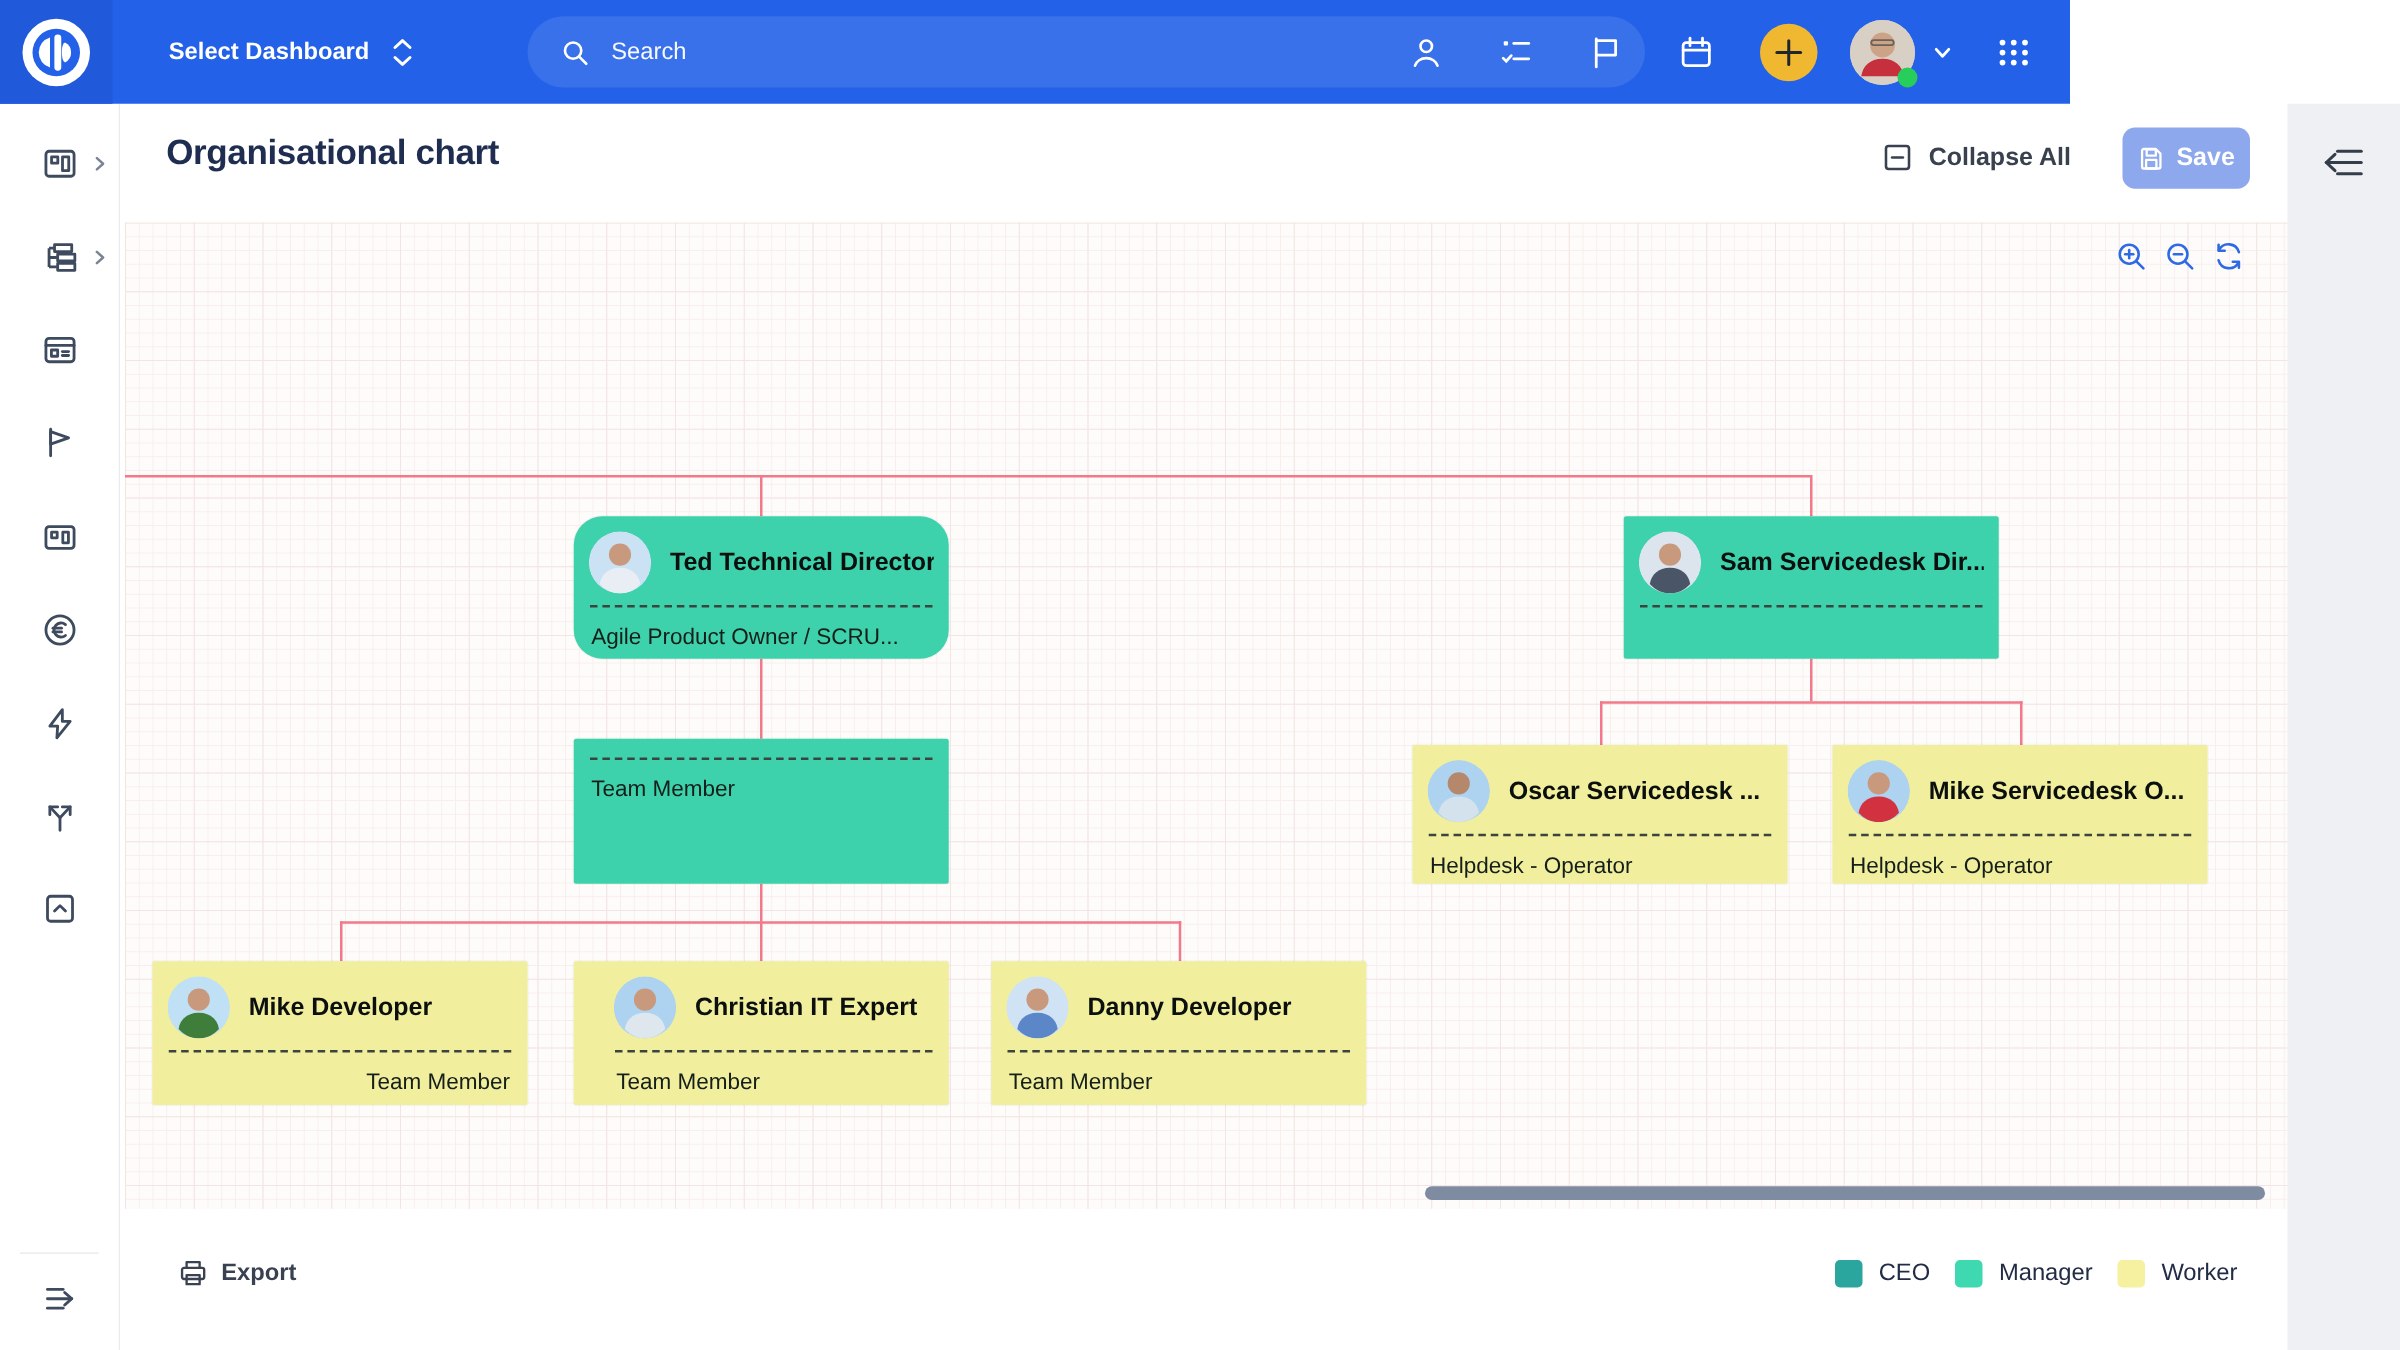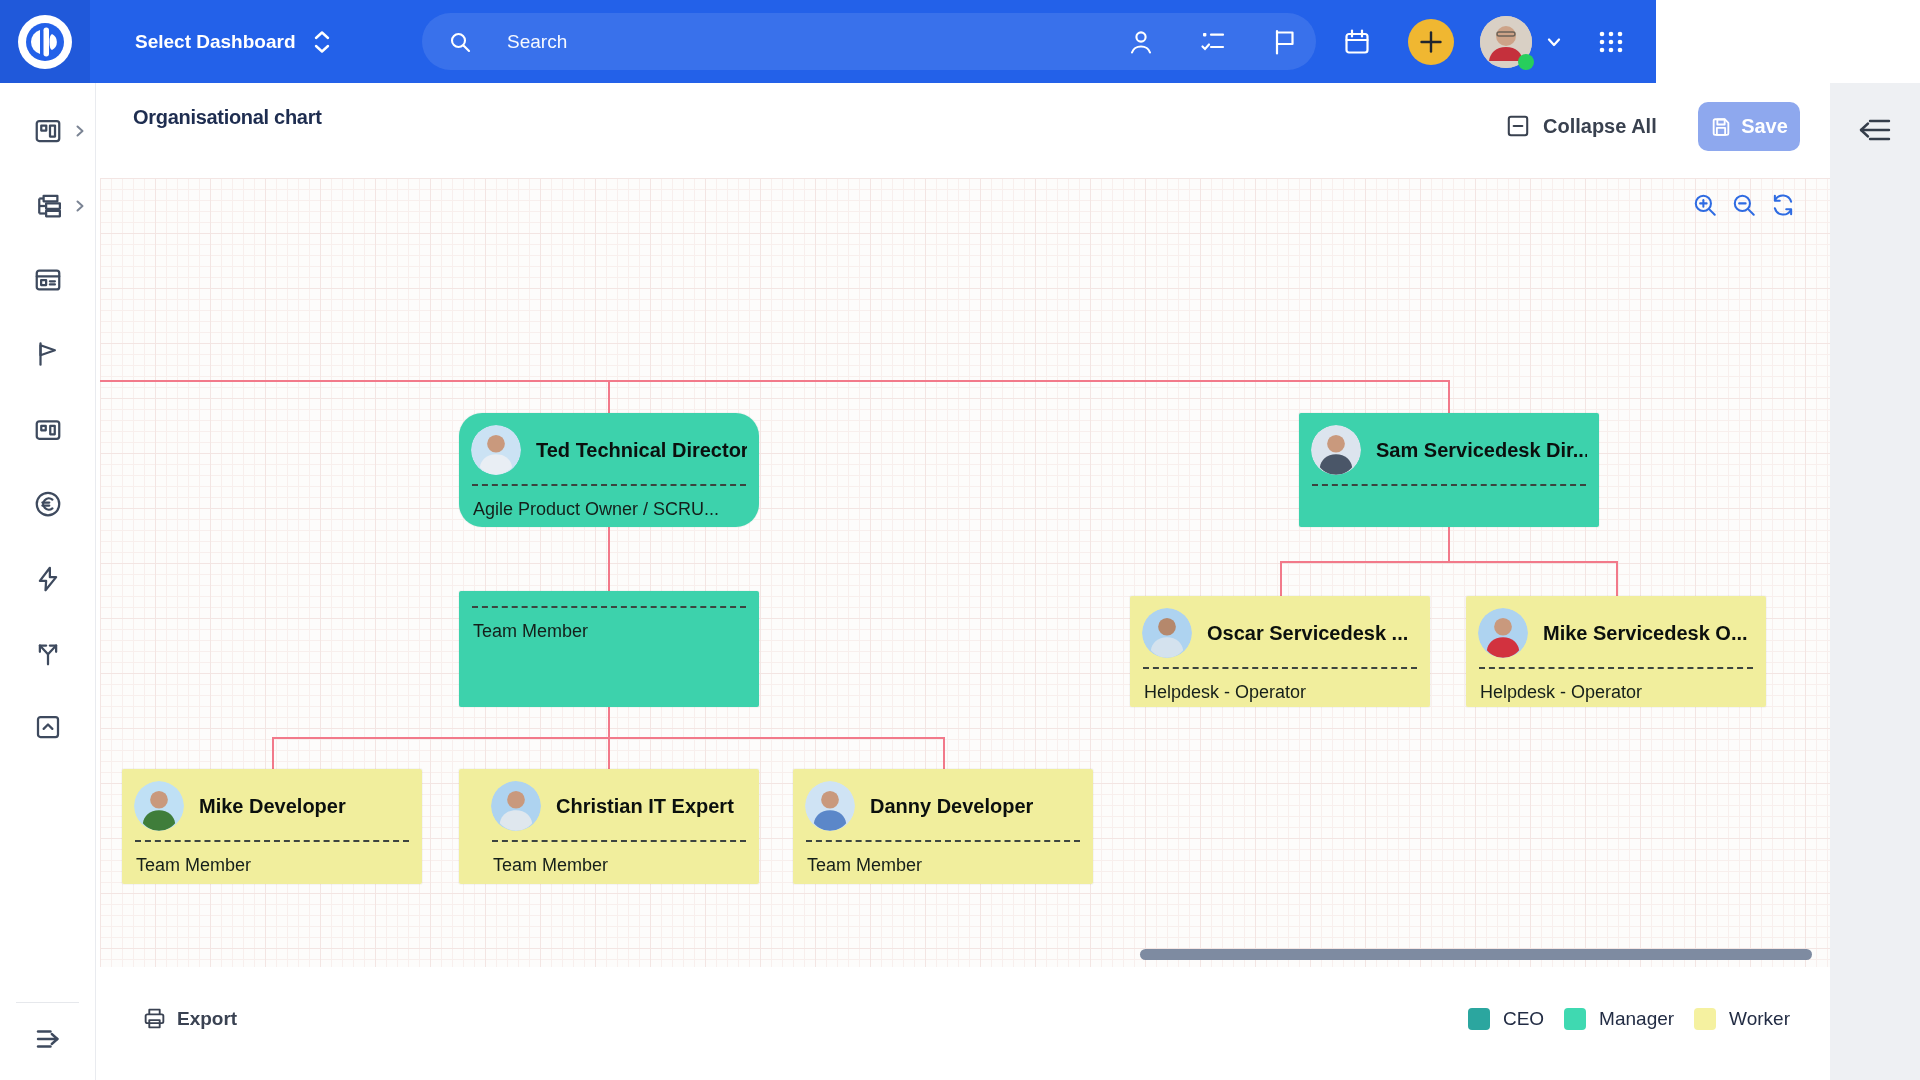--- a/index.html
+++ b/index.html
@@ -6,42 +6,42 @@
   body{
     width:1920px;height:1080px;position:relative;overflow:hidden;
     background:#ffffff;font-family:"Liberation Sans",sans-serif;
     -webkit-font-smoothing:antialiased;
   }
   svg{display:block}
   
   .topbar{position:absolute;left:0;top:0;width:1656px;height:83px;background:#2361e9;z-index:50;}
   .logo-block{position:absolute;left:0;top:0;width:90px;height:83px;background:#2059da;display:flex;align-items:center;justify-content:center;}
   .dash-select{position:absolute;left:135px;top:0;height:83px;display:flex;align-items:center;gap:16px;color:#fff;font-size:19px;font-weight:600;cursor:pointer;}
-  .search-pill{position:absolute;left:422px;top:13px;width:894px;height:57px;border-radius:29px;background:rgba(255,255,255,0.10);display:flex;align-items:center;gap:33px;padding-left:26px;box-sizing:border-box;}
+  .search-pill{position:absolute;left:422px;top:13px;width:894px;height:57px;border-radius:29px;background:rgba(255,255,255,0.10);display:flex;align-items:center;gap:15px;padding-left:26px;box-sizing:border-box;}
   .search-pill input{background:transparent;border:none;outline:none;color:#fff;font-size:19px;font-family:"Liberation Sans",sans-serif;width:700px;}
   .search-pill input::placeholder{color:rgba(255,255,255,0.96);}
   .topbar-right{position:absolute;right:30px;top:0;height:83px;display:flex;align-items:center;}
   .tb-icon{width:30px;height:30px;margin-left:42px;cursor:pointer;}
   .plus-btn{width:46px;height:46px;border-radius:50%;background:#f0b731;display:flex;align-items:center;justify-content:center;margin-left:36px;cursor:pointer;}
   .profile-wrap{position:relative;width:52px;height:52px;margin-left:26px;cursor:pointer;}
   .profile-avatar{width:52px;height:52px;border-radius:50%;overflow:hidden;background:#d8cfc6;}
   .status-dot{position:absolute;right:-2px;bottom:-2px;width:16px;height:16px;border-radius:50%;}
   .tb-chevron{margin-left:12px;cursor:pointer;}
   .apps-grid{margin-left:32px;}
   
   .sidebar{position:absolute;left:0;top:83px;width:95px;height:997px;background:#fff;border-right:1px solid #e9ebef;z-index:40;}
   .side-item{position:absolute;left:0;width:95px;height:40px;display:flex;align-items:center;justify-content:center;cursor:pointer;color:#3e4a5e;}
   .side-chevron{position:absolute;left:74px;top:50%;transform:translateY(-50%);}
   .side-divider{position:absolute;left:16px;right:16px;top:919px;border-top:1px solid #e6e8ec;}
   .side-bottom{position:absolute;left:0;top:936px;width:95px;height:40px;display:flex;align-items:center;justify-content:center;cursor:pointer;}
   
   .right-panel{position:absolute;right:0;top:83px;width:90px;height:997px;background:#eef0f3;z-index:40;}
   .panel-collapse{position:absolute;left:50%;transform:translateX(-50%);top:30px;cursor:pointer;}
   
-  .page-title{position:absolute;left:133px;top:106px;font-size:20px;font-weight:700;color:#1e2d50;letter-spacing:-0.3px;}
+  .page-title{position:absolute;left:133px;top:106px;font-size:28px;font-weight:700;color:#1e2d50;letter-spacing:-0.3px;}
   .collapse-all{position:absolute;left:1505px;top:113px;display:flex;align-items:center;gap:12px;color:#39414f;font-size:20px;font-weight:600;cursor:pointer;}
   .save-btn{position:absolute;left:1698px;top:102px;width:102px;height:49px;border-radius:10px;background:#8ea8ee;color:#fff;font-size:20px;font-weight:700;display:flex;align-items:center;justify-content:center;gap:9px;cursor:pointer;border:none;font-family:"Liberation Sans",sans-serif;}
   
   .canvas{position:absolute;left:100px;top:178px;width:1730px;height:789px;background:#fdfcfb;
     background-image:
       linear-gradient(to right,#f3e5e3 1px,transparent 1px),
       linear-gradient(to bottom,#f3e5e3 1px,transparent 1px),
       linear-gradient(to right,#f8efed 1px,transparent 1px),
       linear-gradient(to bottom,#f8efed 1px,transparent 1px);
     background-size:55px 55px,55px 55px,11px 11px,11px 11px;}
@@ -356,21 +356,21 @@
             <circle cx="24" cy="18" r="8.5" fill="#c9997d"></circle>
             <path class="av-shirt" d="M24 28c-9 0-14.5 5.5-15.5 12.5 4 4.6 9.5 7.2 15.5 7.2s11.5-2.6 15.5-7.2C38.5 33.5 33 28 24 28z" fill="#D2323F"></path>
           </svg>
         </span>
       <span class="node-name">Mike Servicedesk O...</span>
       </div>
     <div class="node-divider"></div>
     <div class="node-role">Helpdesk - Operator</div>
   </div>
 
-  <div class="node" style="left: 22px; top: 591px; height: 115px; background: rgb(241, 238, 157);">
+  <div class="node" style="left: 22px; top: 591px; height: 115px; background: rgb(241, 238, 157); text-align: right;">
     <div class="node-top">
         <span class="avatar">
           <svg viewBox="0 0 48 48" width="50" height="50">
             <circle class="av-bg" cx="24" cy="24" r="24" fill="#BFE0F5"></circle>
             <circle cx="24" cy="18" r="8.5" fill="#c9997d"></circle>
             <path class="av-shirt" d="M24 28c-9 0-14.5 5.5-15.5 12.5 4 4.6 9.5 7.2 15.5 7.2s11.5-2.6 15.5-7.2C38.5 33.5 33 28 24 28z" fill="#3F7D3A"></path>
           </svg>
         </span>
       <span class="node-name">Mike Developer</span>
       </div>

